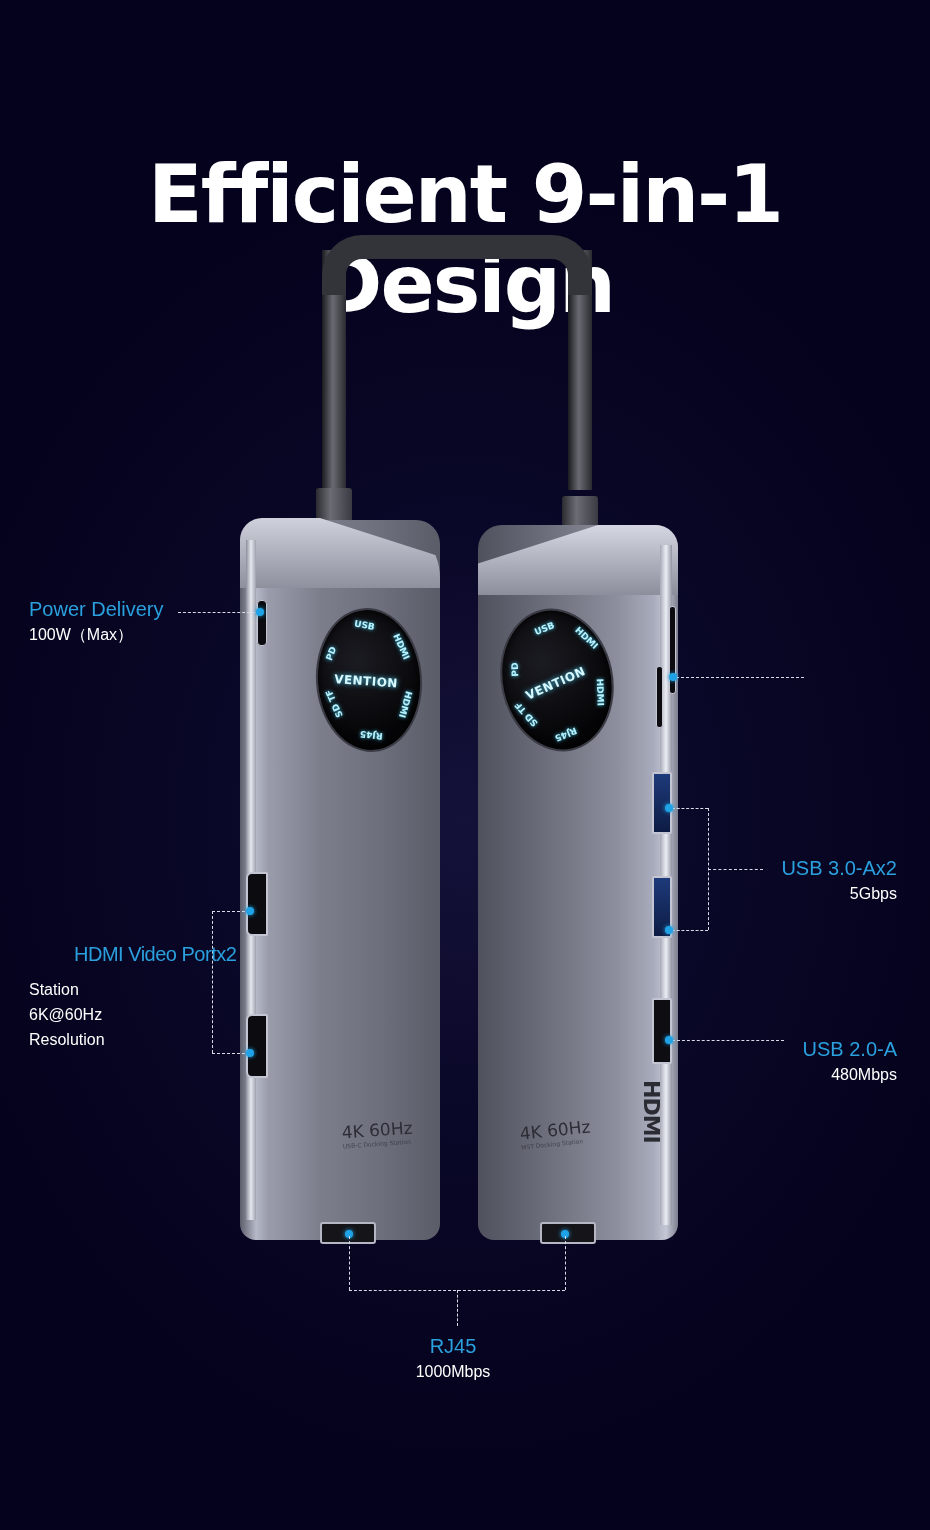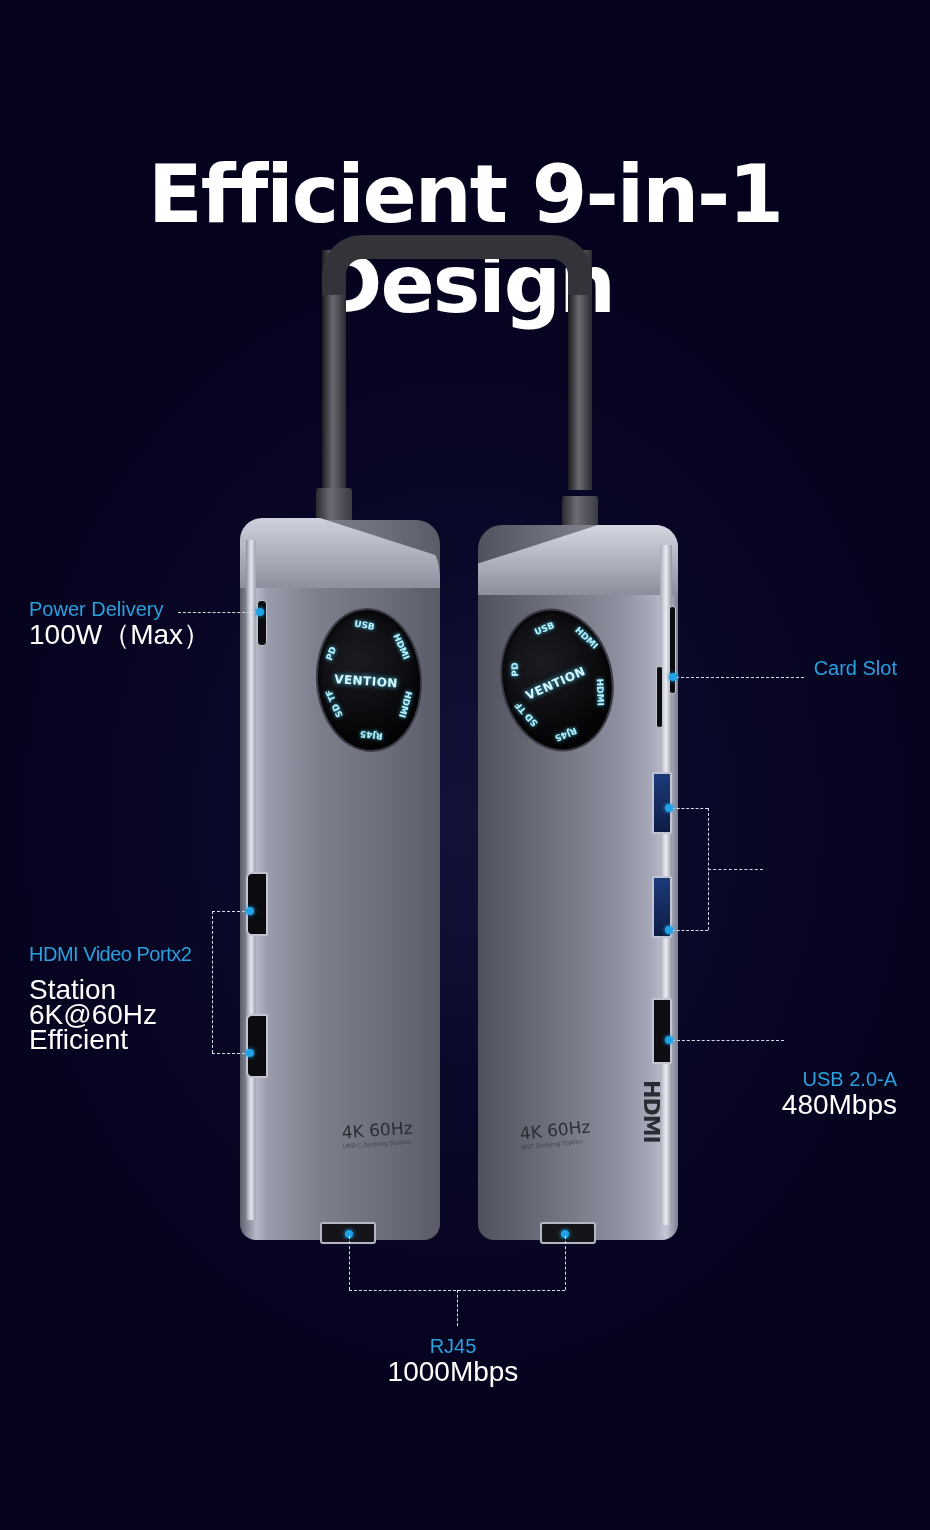--- a/index.html
+++ b/index.html
@@ -40,21 +40,21 @@
   .tf-slot{width:5px;height:60px;border-radius:3px;border-width:1px;}
   .pd-port{width:8px;height:44px;border-radius:4px;border-width:1px;}
   .rj45{position:absolute;height:18px;width:52px;background:#151519;border:2px solid #b5b8c4;border-radius:3px;}
   .hdmi-side-text{position:absolute;left:664px;top:1080px;color:#2b2c33;font-family:"DejaVu Sans",sans-serif;
     font-weight:bold;font-size:22px;transform:rotate(90deg);transform-origin:left top;letter-spacing:-1px;}
   .dot{position:absolute;width:8px;height:8px;border-radius:50%;background:#1fa3e6;box-shadow:0 0 4px #1fa3e6;}
   .dash-h{position:absolute;height:0;border-top:1.5px dashed #d9dbe6;}
   .dash-v{position:absolute;width:0;border-left:1.5px dashed #d9dbe6;}
   .label{position:absolute;font-size:20px;line-height:25px;}
   .label .head{color:#2aa0de;display:block;}
-  .label .desc{color:#ffffff;display:block;font-size:28px;}
+  .label .desc{color:#ffffff;display:block;font-size:16px;}
   .right-align{text-align:right;}
   .center-align{text-align:center;}
 </style>
 </head>
 <body>
 
 <div class="stage">
 
   <div class="title">Efficient 9-in-1 Design</div>
 
@@ -127,47 +127,50 @@
   <div class="dash-h" style="left:178px;top:612px;width:82px;"></div>
   <div class="dot" style="left:256px;top:608px;"></div>
   <div class="label" style="left:29px;top:597px;">
     <span class="head">Power Delivery</span>
     <span class="desc">100W（Max）</span>
   </div>
 
   <div class="dash-h" style="left:676px;top:677px;width:128px;"></div>
   <div class="dot" style="left:669px;top:673px;"></div>
   <div class="label right-align" style="right:33px;top:656px;width:260px;">
-    <span class="head">Card Slot</span>
   </div>
 
   <div class="dash-h" style="left:672px;top:808px;width:36px;"></div>
   <div class="dash-h" style="left:672px;top:930px;width:36px;"></div>
   <div class="dash-v" style="left:708px;top:808px;height:122px;"></div>
   <div class="dash-h" style="left:708px;top:869px;width:55px;"></div>
   <div class="dot" style="left:665px;top:804px;"></div>
   <div class="dot" style="left:665px;top:926px;"></div>
+  <div class="label right-align" style="right:33px;top:856px;width:200px;">
+    <span class="head">USB 3.0-Ax2</span>
+    <span class="desc">5Gbps</span>
+  </div>
 
   <div class="dash-h" style="left:672px;top:1040px;width:112px;"></div>
   <div class="dot" style="left:665px;top:1036px;"></div>
-  <div class="label right-align" style="right:33px;top:1067px;width:200px;">
+  <div class="label right-align" style="right:33px;top:1037px;width:200px;">
     <span class="head">USB 2.0-A</span>
     <span class="desc">480Mbps</span>
   </div>
 
   <div class="dash-h" style="left:212px;top:911px;width:38px;"></div>
   <div class="dash-h" style="left:212px;top:1053px;width:38px;"></div>
   <div class="dash-v" style="left:212px;top:911px;height:142px;"></div>
   <div class="dot" style="left:246px;top:907px;"></div>
   <div class="dot" style="left:246px;top:1049px;"></div>
   <div class="label" style="left:29px;top:942px;">
-    <span class="head" style="letter-spacing:-0.5px;">HDMI Video Portx2</span>
+    <span class="head" style="letter-spacing:-0.5px;margin-left:45px;">HDMI Video Portx2</span>
     <span class="desc" style="margin-top:10px;">Station</span>
     <span class="desc">6K@60Hz</span>
-    <span class="desc">Efficient</span>
+    <span class="desc">Resolution</span>
   </div>
 
   <div class="dot" style="left:345px;top:1230px;"></div>
   <div class="dot" style="left:561px;top:1230px;"></div>
   <div class="dash-v" style="left:349px;top:1236px;height:54px;"></div>
   <div class="dash-v" style="left:565px;top:1236px;height:54px;"></div>
   <div class="dash-h" style="left:349px;top:1290px;width:216px;"></div>
   <div class="dash-v" style="left:457px;top:1290px;height:36px;"></div>
   <div class="label center-align" style="left:353px;top:1334px;width:200px;">
     <span class="head">RJ45</span>

